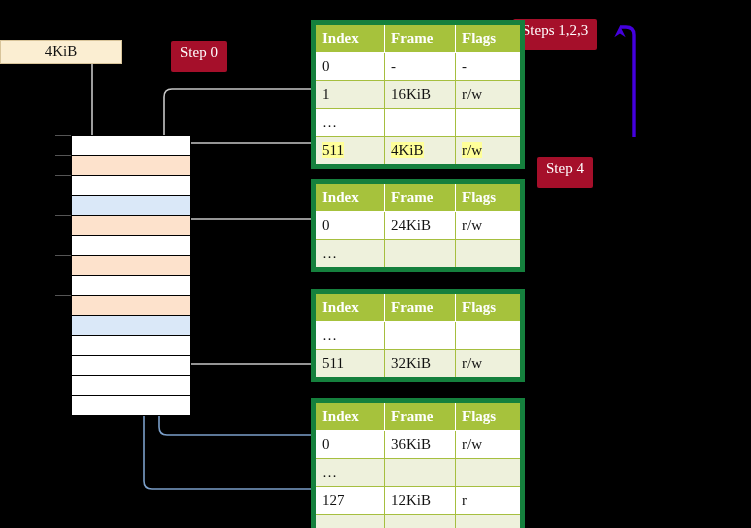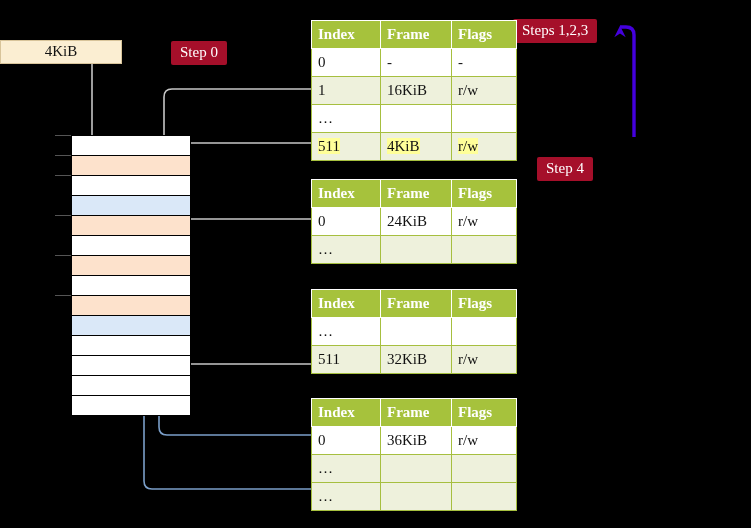--- a/index.html
+++ b/index.html
@@ -9,21 +9,21 @@
     background:#000;
   }
   .stage{position:absolute;left:0;top:0;width:751px;height:528px;}
 
   
   .badge{
     position:absolute;
     font-family:"Liberation Serif", serif;
     font-size:15px;
     line-height:1;
-    padding:4px 9px 5px 9px;
+    padding:4px 9px 12px 9px;
     white-space:nowrap;
     border-radius:2px;
     color:#ffffff;
   }
   .badge.red{background:#a50f2a;color:#ffffff;}
   .badge.blue{background:#5500ee;color:#ffffff;}
 
   
   .kib-box{
     position:absolute;
@@ -33,21 +33,21 @@
     font-size:15px;
     text-align:center;
     line-height:20px;
   }
 
   
   .ptable{
     position:absolute;
     border-collapse:collapse;
     background:#c4b5fd;
-    border:1px solid #15803d;
+    border:5px solid #15803d;
     table-layout:fixed;
   }
   .ptable th, .ptable td{
     border:1px solid #a6bf3f;
     font-size:15px;
     padding:3px 6px 4px 6px;
     text-align:left;
     vertical-align:middle;
     height:20px;
     color:#111;
@@ -254,20 +254,25 @@
       <tr class="white">
         <td>0</td>
         <td>36KiB</td>
         <td>r/w</td>
       </tr>
       <tr class="tint">
         <td class="ell">…</td>
         <td></td>
         <td></td>
       </tr>
+      <tr class="white">
+        <td>127</td>
+        <td>12KiB</td>
+        <td>r</td>
+      </tr>
       <tr class="tint">
         <td class="ell">…</td>
         <td></td>
         <td></td>
       </tr>
     </tbody>
   </table>
 
 <div class="tick" style="left: 55px; top: 135px; width: 16px;"></div>
     <div class="tick" style="left: 55px; top: 155px; width: 16px;"></div>

